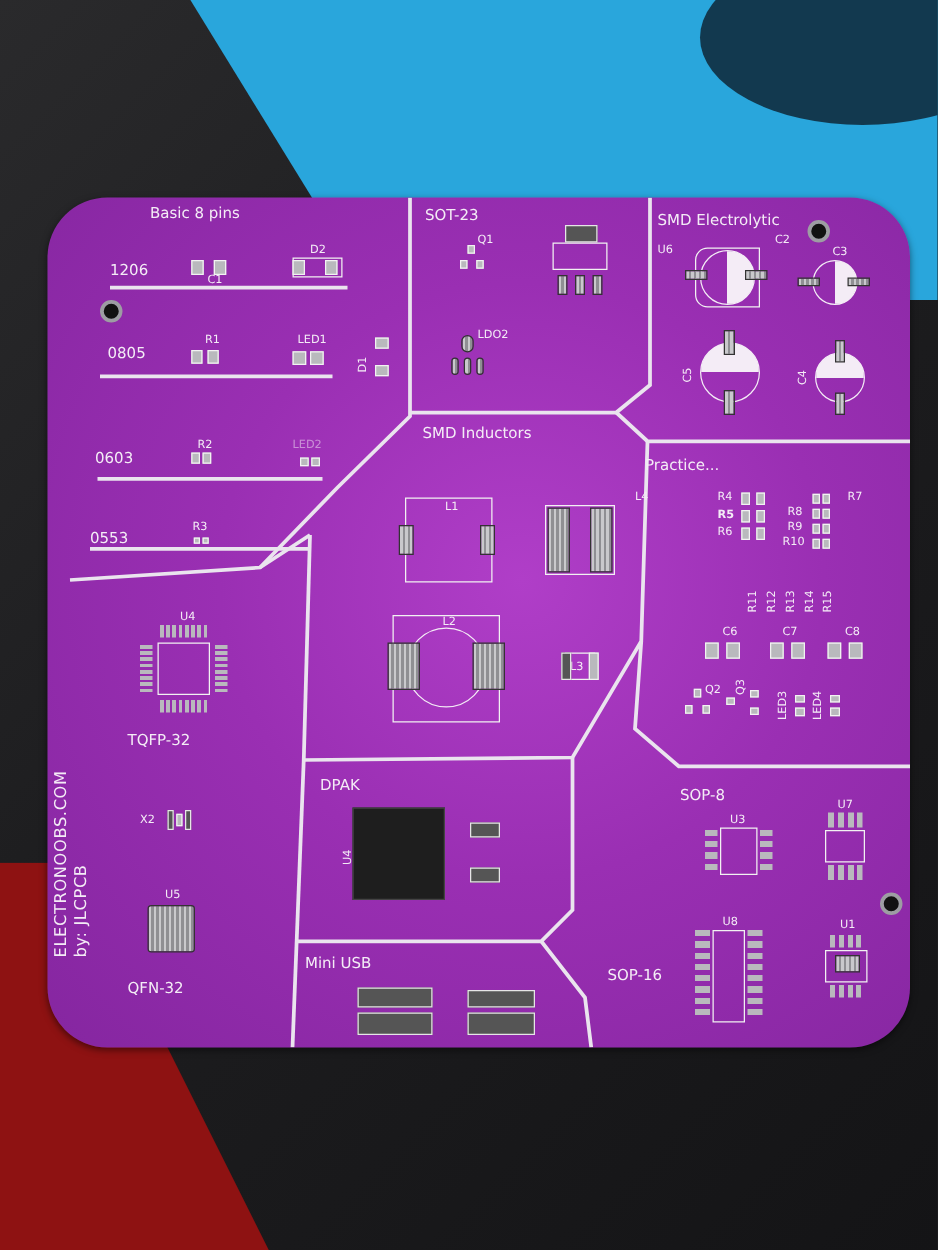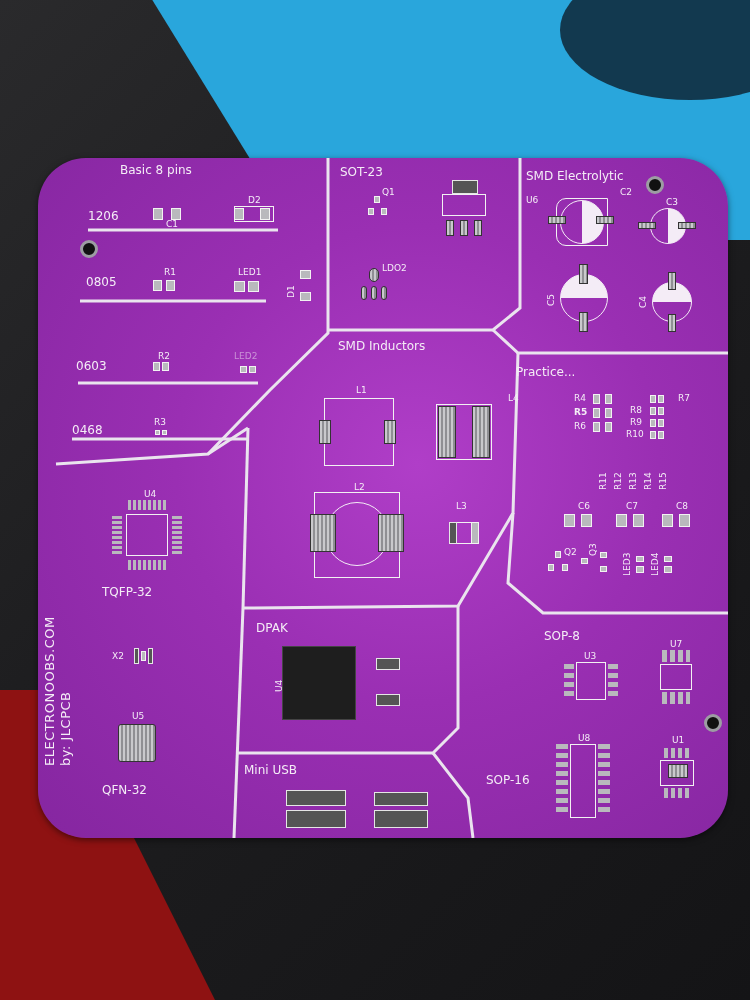--- a/index.html
+++ b/index.html
@@ -92,21 +92,21 @@
   <div class="pad" style="left:262px;top:134px;width:11px;height:9px;"></div>
 
   <div class="lbl sec" style="left:38px;top:202px;">0603</div>
   <div class="lbl ref" style="left:120px;top:194px;">R2</div>
   <div class="pad" style="left:115px;top:204px;width:7px;height:9px;"></div>
   <div class="pad" style="left:124px;top:204px;width:7px;height:9px;"></div>
   <div class="lbl ref" style="left:196px;top:194px;opacity:.5;">LED2</div>
   <div class="pad" style="left:202px;top:208px;width:7px;height:7px;"></div>
   <div class="pad" style="left:211px;top:208px;width:7px;height:7px;"></div>
 
-  <div class="lbl sec" style="left:34px;top:266px;">0468</div>
+  <div class="lbl sec" style="left:34px;top:266px;">0553</div>
   <div class="lbl ref" style="left:116px;top:260px;">R3</div>
   <div class="pad" style="left:117px;top:272px;width:5px;height:5px;"></div>
   <div class="pad" style="left:124px;top:272px;width:5px;height:5px;"></div>
 
   <div class="lbl sec" style="left:302px;top:8px;">SOT-23</div>
   <div class="lbl ref" style="left:344px;top:30px;text-align:right;">Q1</div>
   <div class="pad" style="left:336px;top:38px;width:6px;height:7px;"></div>
   <div class="pad" style="left:330px;top:50px;width:6px;height:7px;"></div>
   <div class="pad" style="left:343px;top:50px;width:6px;height:7px;"></div>
   <div class="lbl ref" style="left:488px;top:38px;">U6</div>
@@ -134,34 +134,34 @@
   <div class="vtext ref" style="left:508px;top:148px;">C5</div>
   <div style="position:absolute;left:522px;top:116px;width:48px;height:48px;border-radius:50%;background:linear-gradient(180deg,#f4ecf6 50%,transparent 50%);border:1.5px solid #f4ecf6;box-sizing:border-box;"></div>
   <div class="pad solder" style="left:541px;top:106px;width:9px;height:20px;"></div>
   <div class="pad solder" style="left:541px;top:154px;width:9px;height:20px;"></div>
   <div class="vtext ref" style="left:600px;top:150px;">C4</div>
   <div style="position:absolute;left:614px;top:124px;width:40px;height:40px;border-radius:50%;background:linear-gradient(180deg,#f4ecf6 50%,transparent 50%);border:1.5px solid #f4ecf6;box-sizing:border-box;"></div>
   <div class="pad solder" style="left:630px;top:114px;width:8px;height:18px;"></div>
   <div class="pad solder" style="left:630px;top:156px;width:8px;height:18px;"></div>
 
   <div class="lbl sec" style="left:300px;top:182px;">SMD Inductors</div>
-  <div class="lbl ref" style="left:318px;top:228px;text-align:right;">L1</div>
+  <div class="lbl ref" style="left:318px;top:244px;text-align:right;">L1</div>
   <div class="outline" style="left:286px;top:240px;width:70px;height:68px;"></div>
   <div class="pad solder" style="left:281px;top:262px;width:12px;height:24px;"></div>
   <div class="pad solder" style="left:346px;top:262px;width:12px;height:24px;"></div>
   <div class="lbl ref" style="left:426px;top:236px;padding-left:44px;">L4</div>
   <div class="outline" style="left:398px;top:246px;width:56px;height:56px;"></div>
   <div class="pad solder" style="left:400px;top:248px;width:18px;height:52px;"></div>
   <div class="pad solder" style="left:434px;top:248px;width:18px;height:52px;"></div>
-  <div class="lbl ref" style="left:316px;top:325px;">L2</div>
+  <div class="lbl ref" style="left:316px;top:336px;">L2</div>
   <div class="outline" style="left:276px;top:334px;width:86px;height:86px;"></div>
   <div style="position:absolute;left:287px;top:344px;width:64px;height:64px;border-radius:50%;border:1.5px solid #f4ecf6;box-sizing:border-box;"></div>
   <div class="pad solder" style="left:272px;top:356px;width:26px;height:38px;"></div>
   <div class="pad solder" style="left:340px;top:356px;width:26px;height:38px;"></div>
-  <div class="lbl ref" style="left:418px;top:344px;">L3</div>
+  <div class="lbl ref" style="left:418px;top:372px;">L3</div>
   <div class="outline" style="left:414px;top:364px;width:24px;height:22px;"></div>
   <div class="pad dark" style="left:411px;top:364px;width:8px;height:22px;"></div>
   <div class="pad" style="left:433px;top:364px;width:8px;height:22px;"></div>
 
   <div class="lbl sec" style="left:478px;top:208px;">Practice...</div>
   <div class="lbl ref" style="left:536px;top:236px;">R4</div>
   <div class="lbl ref" style="left:536px;top:250px;font-weight:bold;">R5</div>
   <div class="lbl ref" style="left:536px;top:264px;">R6</div>
   <div class="pad" style="left:555px;top:236px;width:7px;height:10px;"></div>
   <div class="pad" style="left:567px;top:236px;width:7px;height:10px;"></div>

